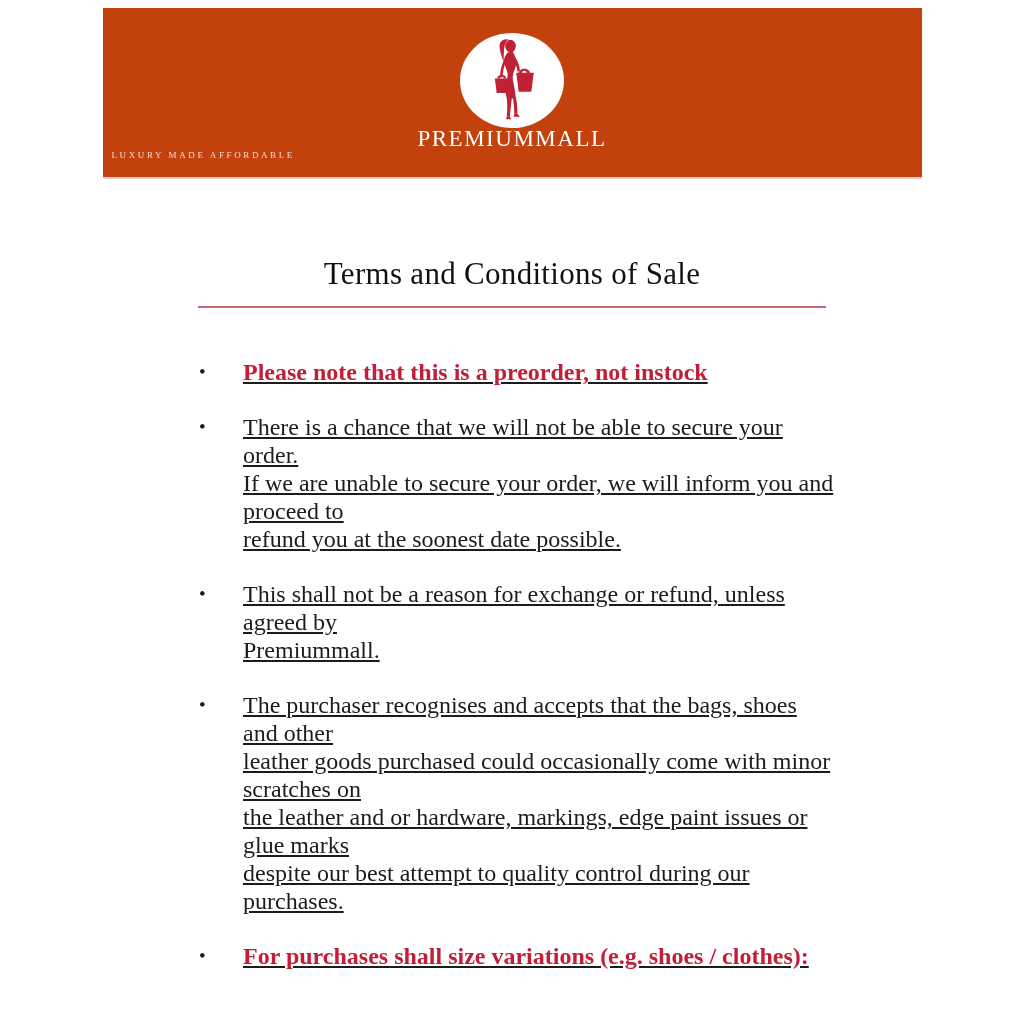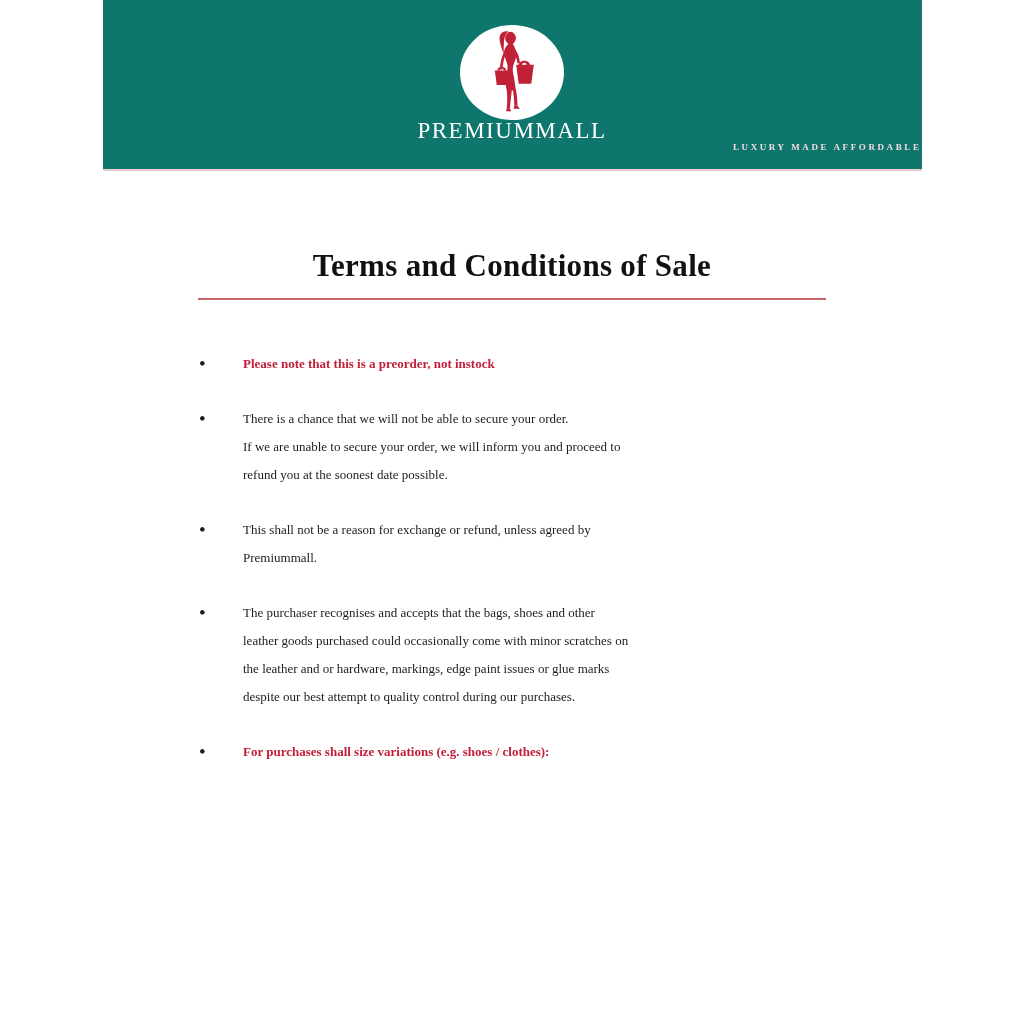--- a/index.html
+++ b/index.html
@@ -1,64 +1,65 @@
 <!DOCTYPE html>
 <html><head>
 <meta charset="utf-8">
 <style>
   * { margin: 0; padding: 0; box-sizing: border-box; }
   html, body { width: 1024px; height: 1024px; background: #ffffff; overflow: hidden; }
   body { font-family: "Liberation Serif", serif; color: #1c1c1c; }
 
   
   .banner {
-    width: 819px; height: 171px; margin: 0 auto;
-    background: #0f766e;
+    width: 819px; height: 171px; margin: 8px auto;
+    background: #c2410c;
     border-bottom: 2px solid #e9cdd2;
     position: relative;
   }
   .logo-circle {
     position: absolute; left: 50%; top: 25px; transform: translateX(-50%);
     width: 104px; height: 95px; background: #ffffff; border-radius: 50%;
     display: flex; align-items: center; justify-content: center; overflow: hidden;
   }
   .logo-circle svg { height: 88px; width: auto; display: block; }
   .brand {
     position: absolute; left: 0; right: 0; top: 118px;
     text-align: center; color: #ffffff;
     font-size: 23px; letter-spacing: 1.5px; font-weight: 400;
   }
   .tagline {
     position: absolute; left: 9px; right: 0; top: 142px;
-    text-align: right; color: #f3dbde;
-    font-size: 9px; letter-spacing: 2.6px; font-weight: 700;
+    text-align: left; color: #f3dbde;
+    font-size: 9px; letter-spacing: 2.6px; font-weight: 400;
   }
 
   
   .doc-title {
     margin-top: 76px;
     text-align: center;
-    font-size: 31px; font-weight: bold; color: #111111;
+    font-size: 31px; font-weight: normal; color: #111111;
     letter-spacing: 0.3px; line-height: 38px;
   }
   .title-divider {
     width: 628px; margin: 13px auto 0;
     border: none; border-top: 2px solid #c9656f; height: 0;
   }
   .terms-list {
     list-style: none;
     width: 640px;
     margin: 50px 0 0 196px;
   }
   .terms-list li {
     position: relative;
     padding-left: 47px;
-    font-size: 13px;
+    font-size: 24px;
     line-height: 28px;
     margin-bottom: 27px;
+    text-decoration: underline;
   }
   .terms-list li::before {
     content: "\2022";
     position: absolute; left: 3px; top: 0;
     font-size: 19px; color: #1c1c1c;
   }
   .lead { display: block; color: #c21e38; font-weight: bold; white-space: pre-line; }
   .body-text { display: block; color: #1c1c1c; white-space: pre-line; margin-top: 25px; }
 </style>
 </head>

